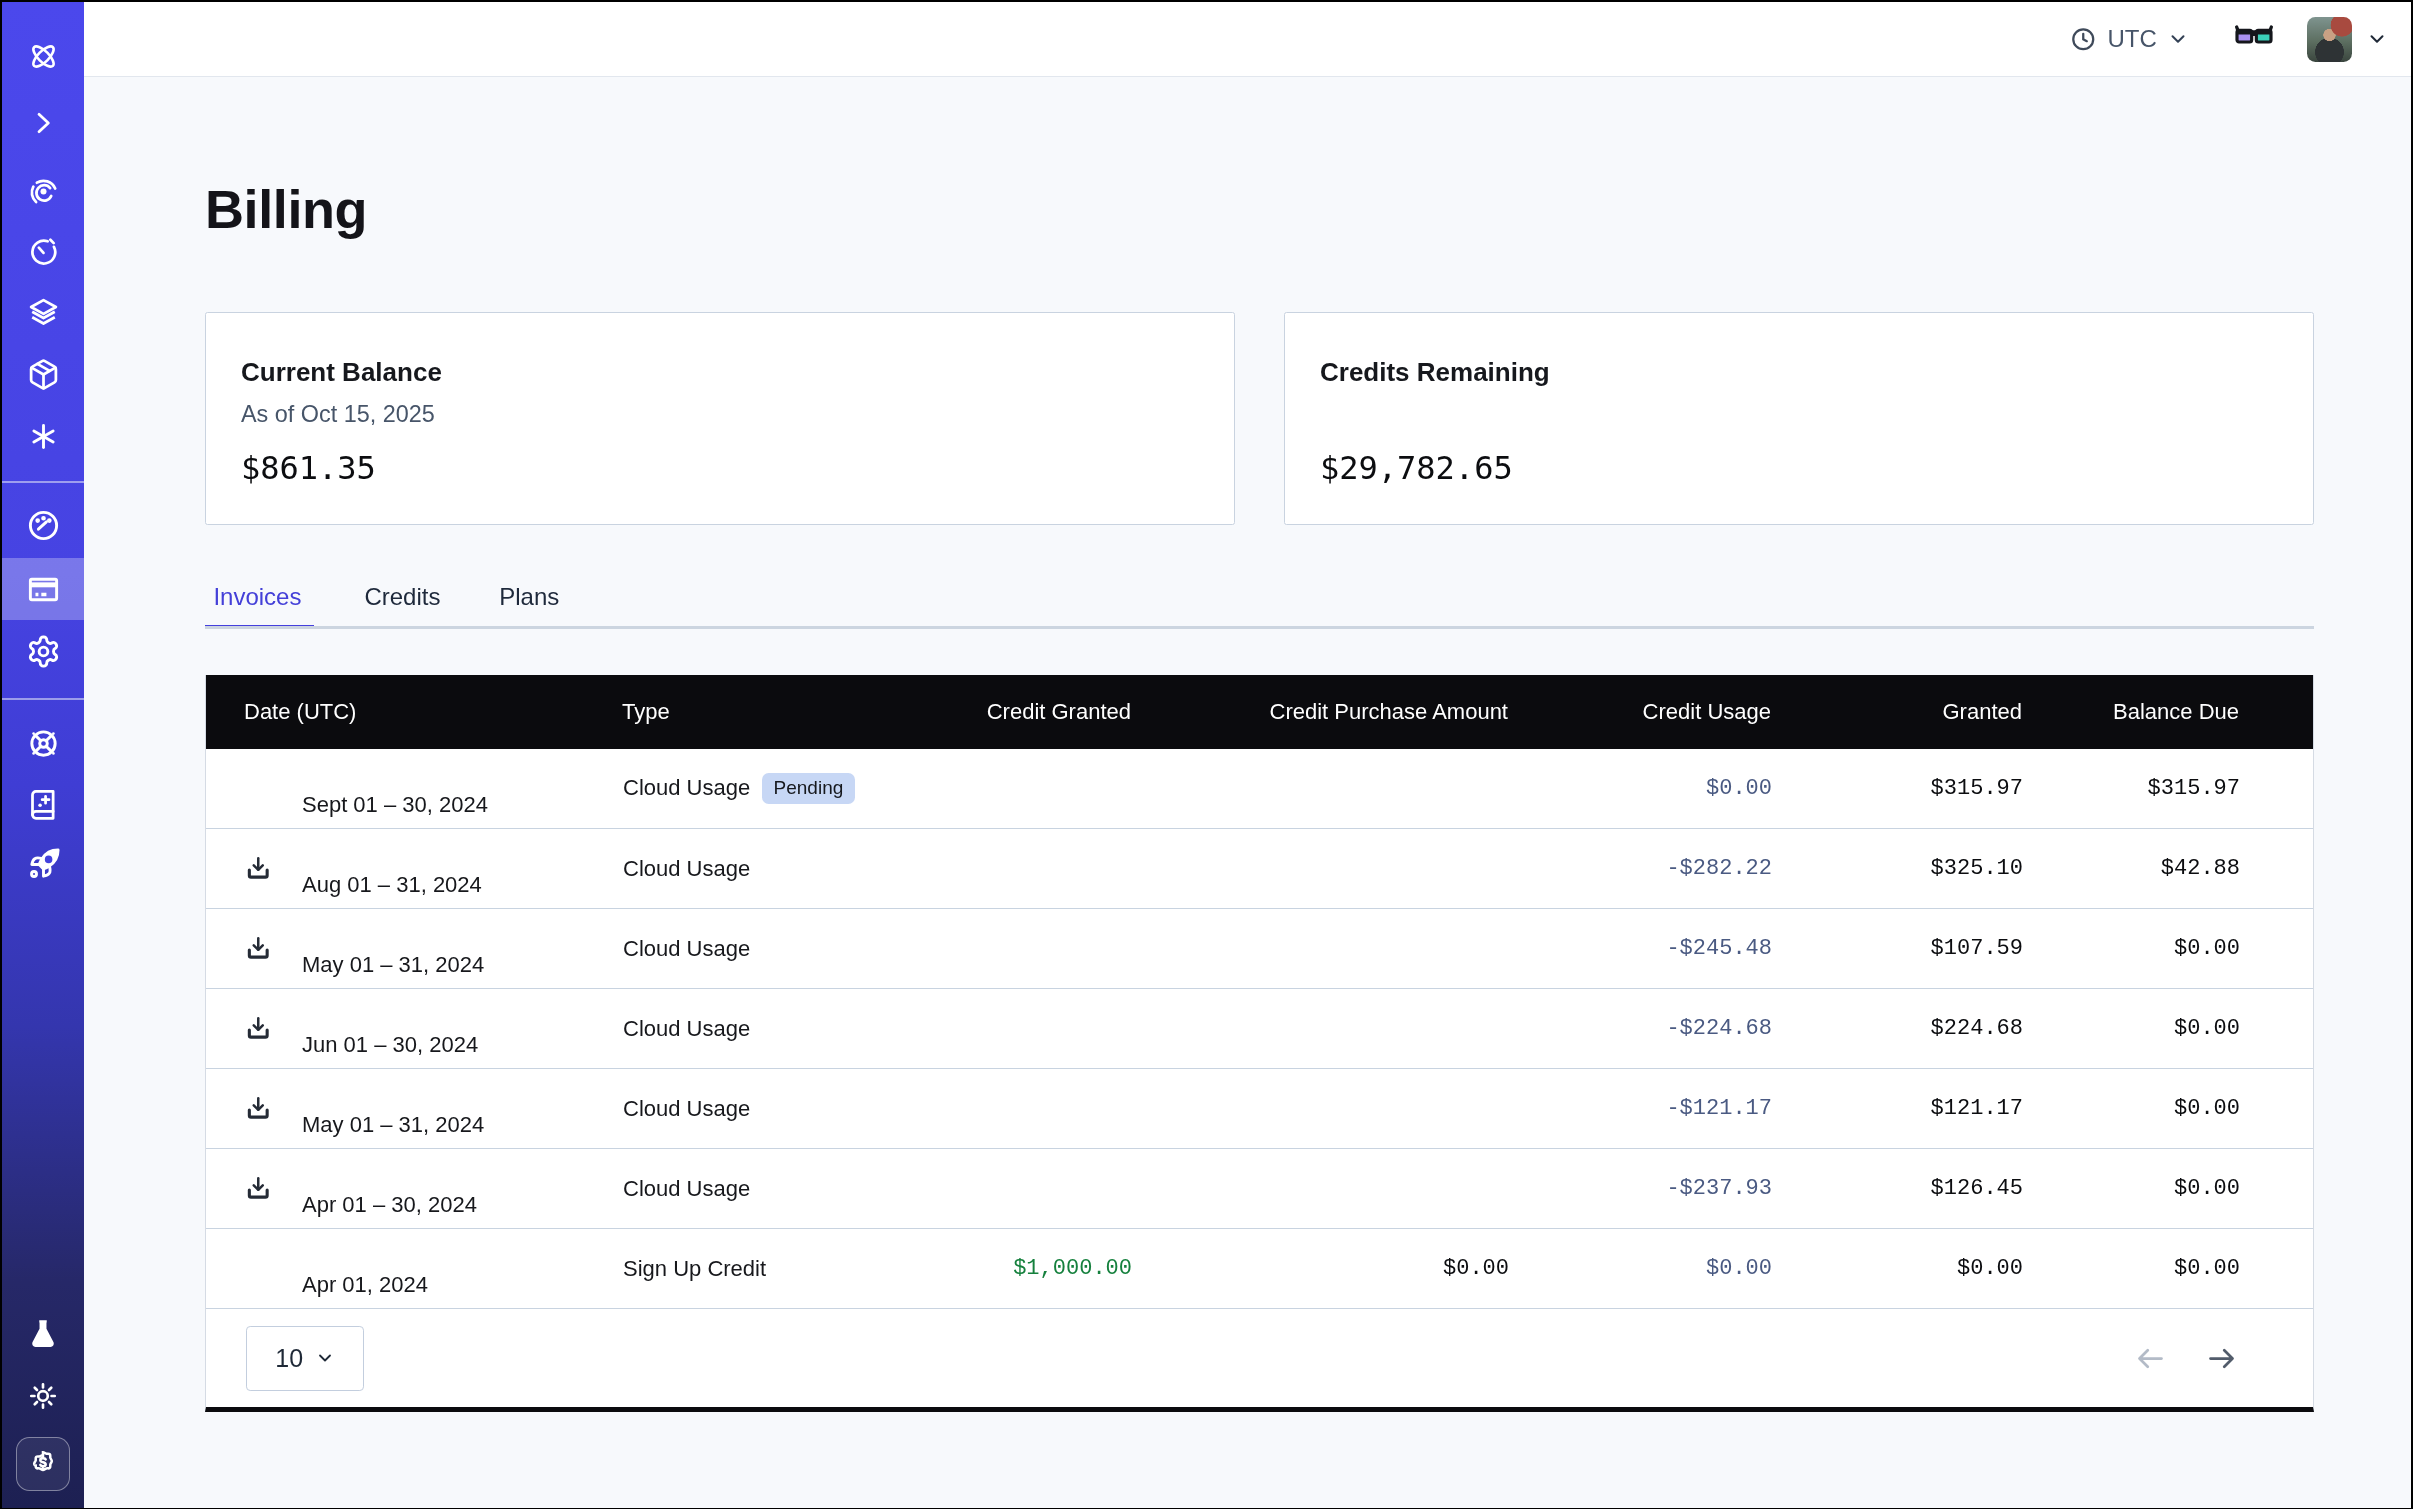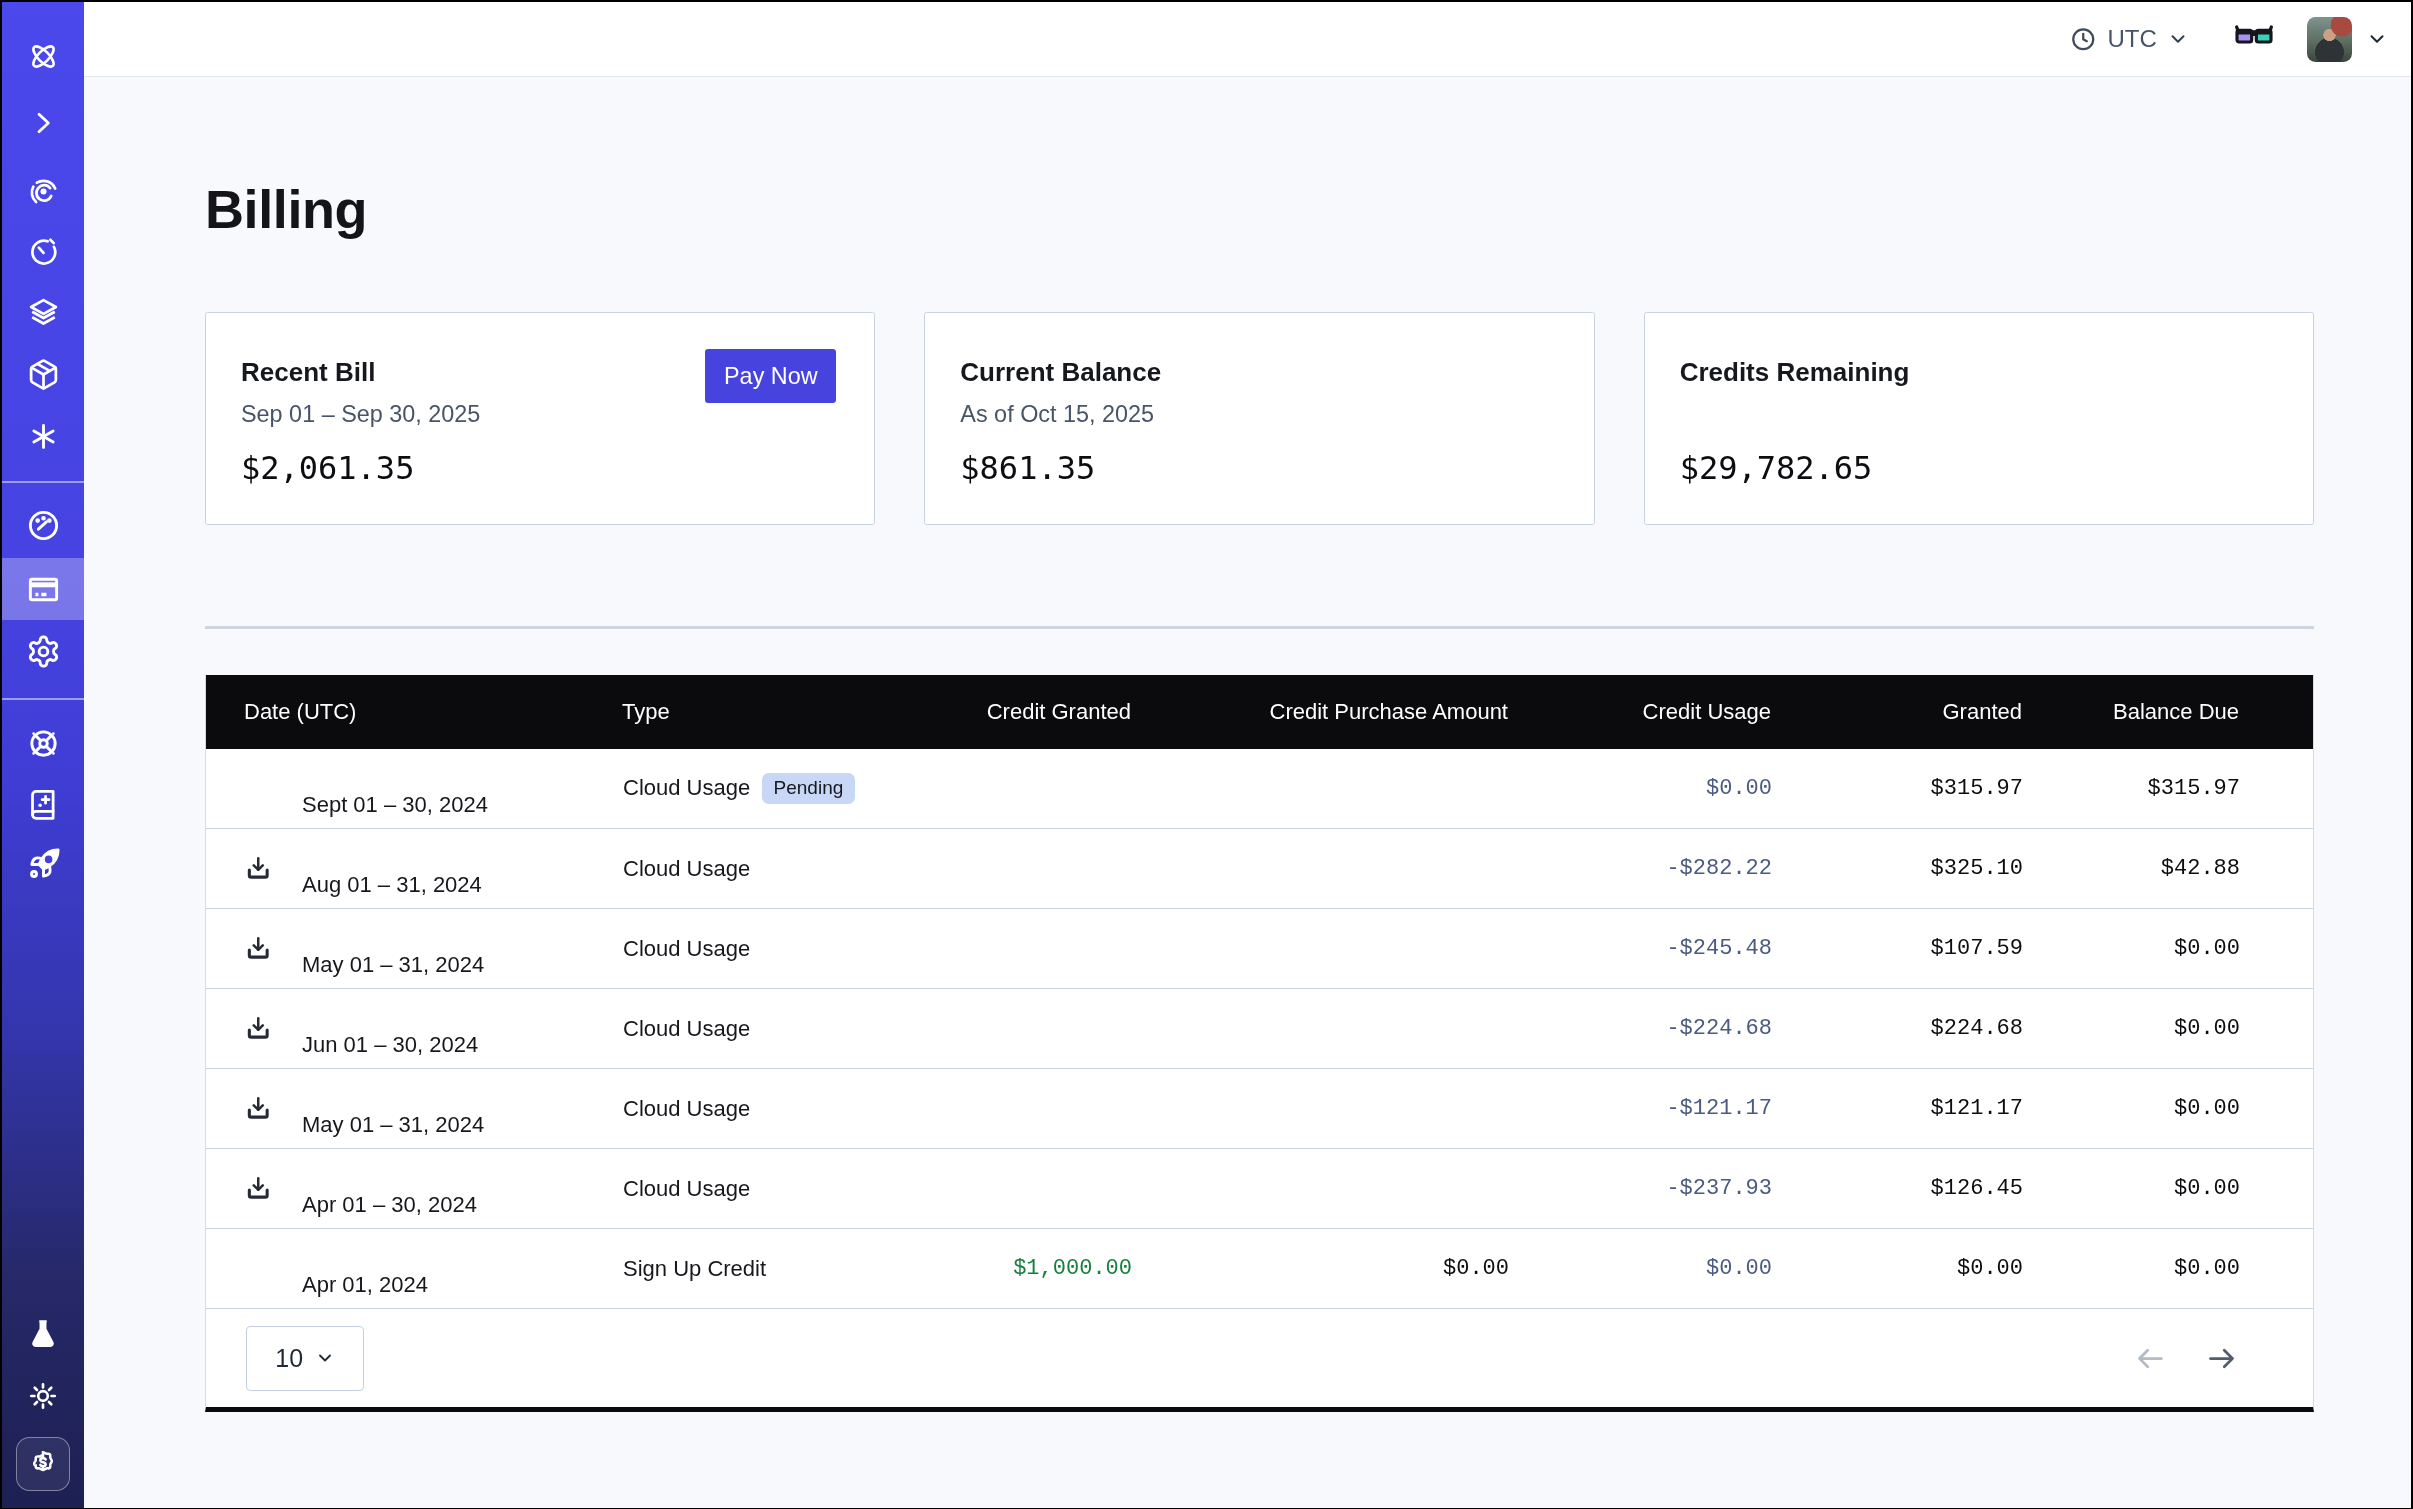--- a/index.html
+++ b/index.html
@@ -235,37 +235,36 @@
           <path d="m6 9 6 6 6-6"></path>
         </svg>
     </div>
   </header>
 
   <main class="main">
     <h1 class="page-title">Billing</h1>
 
     <section class="cards">
       <article class="card">
-        <div class="card-title">Recent Bill</div>
-        <div class="card-sub">Sep 01 – Sep 30, 2025</div>
-        <div class="card-amount">$2,061.35</div>
-        <button class="pay-btn">Pay Now</button>
-      </article>
-      <article class="card">
         <div class="card-title">Current Balance</div>
         <div class="card-sub">As of Oct 15, 2025</div>
         <div class="card-amount">$861.35</div>
       </article>
       <article class="card">
         <div class="card-title">Credits Remaining</div>
         <div class="card-sub"></div>
         <div class="card-amount">$29,782.65</div>
       </article>
     </section>
 
+    <nav class="tabs">
+      <div class="tab active">Invoices</div>
+      <div class="tab">Credits</div>
+      <div class="tab">Plans</div>
+    </nav>
     <div class="tabs-baseline"></div>
 
     <section class="inv-table">
       <div class="t-head">
         <div class="c c-datehead">Date (UTC)</div>
         <div class="c c-type">Type</div>
         <div class="c c-granted">Credit Granted</div>
         <div class="c c-purchase">Credit Purchase Amount</div>
         <div class="c c-usage">Credit Usage</div>
         <div class="c c-subtotal">Granted</div>

